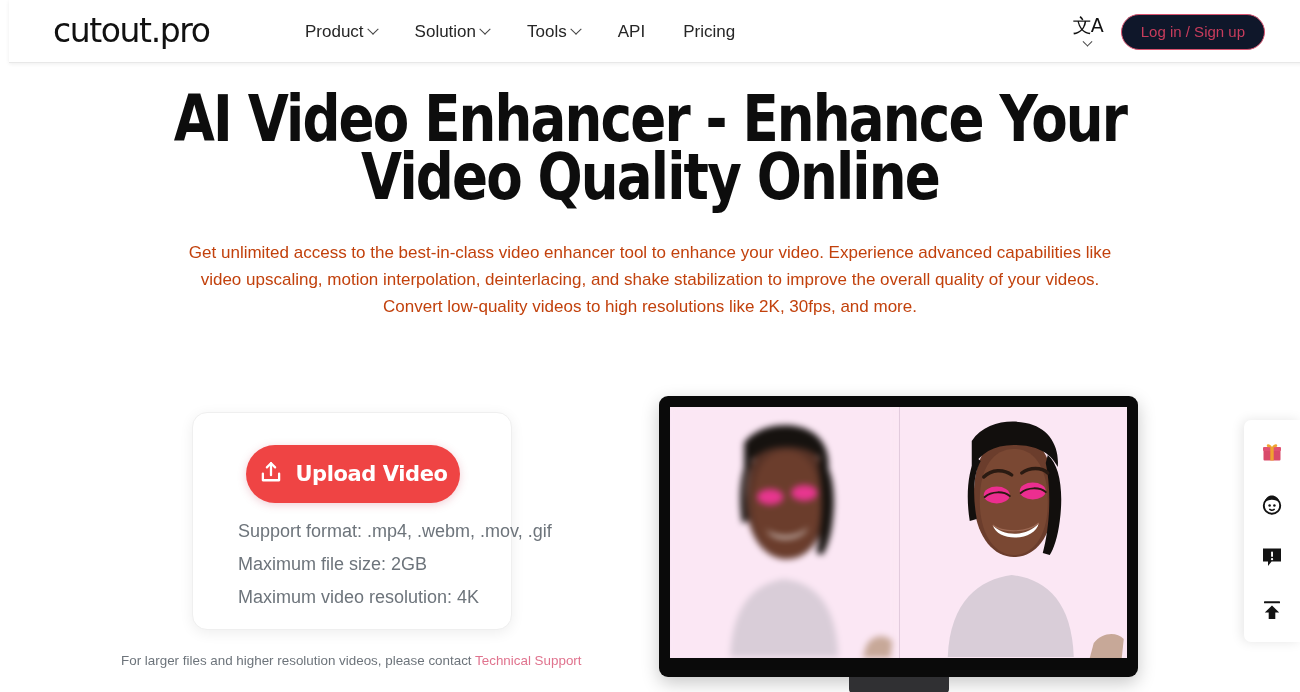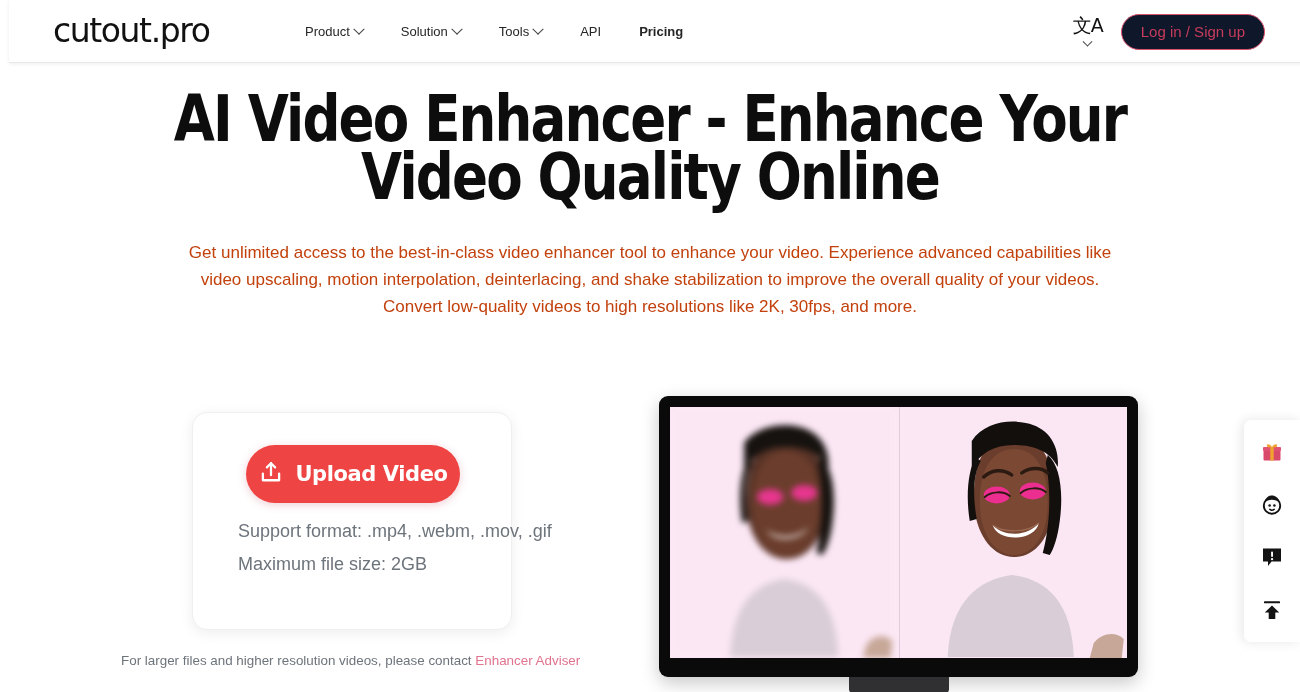--- a/index.html
+++ b/index.html
@@ -52,28 +52,28 @@
     height: 63px;
     display: flex;
     align-items: center;
     gap: 0px;
   }
 
   .nav-item {
     display: flex;
     align-items: center;
     gap: 5px;
-    font-size: 13px;
+    font-size: 17px;
     color: #262626;
     cursor: pointer;
     padding: 6px 0;
     margin-right: 38px;
     white-space: nowrap;
   }
-  .nav-item:last-child { margin-right: 0; font-weight: bold; }
+  .nav-item:last-child { margin-right: 0; }
 
   .chev {
     display: inline-block;
     width: 8px;
     height: 8px;
     border-right: 1.6px solid #444;
     border-bottom: 1.6px solid #444;
     transform: rotate(45deg) translate(-2px,-2px);
   }
 
@@ -344,26 +344,27 @@
         <path d="M8.2 6.8 12 3l3.8 3.8"></path>
         <path d="M4.5 12.5v6.2h15v-6.2"></path>
       </svg>
     </span>
     <span class="upload-btn-label">Upload Video</span>
   </button>
 
   <div class="card-notes">
     <div class="card-note">Support format: .mp4, .webm, .mov, .gif</div>
     <div class="card-note">Maximum file size: 2GB</div>
+    <div class="card-note">Maximum video resolution: 4K</div>
   </div>
 
 </div>
 
 <div class="contact-line">
-  <span>For larger files and higher resolution videos, please contact </span><span class="contact-link">Enhancer Adviser</span>
+  <span>For larger files and higher resolution videos, please contact </span><span class="contact-link">Technical Support</span>
 </div>
 
 <div class="monitor">
   <div class="screen">
 
     <div class="pane left">
       <svg class="person" viewBox="0 0 228 251" preserveAspectRatio="xMidYMid slice">
         <rect width="228" height="251" fill="#fbe7f4"></rect>
         <path d="M60 250 C62 196 86 176 114 172 C144 176 166 196 168 250 Z" fill="#d9cdd8"></path>
         <path d="M76 92 C76 48 94 30 116 30 C140 30 156 50 156 92 C156 128 140 152 116 152 C94 152 76 128 76 92 Z" fill="#563226"></path>

